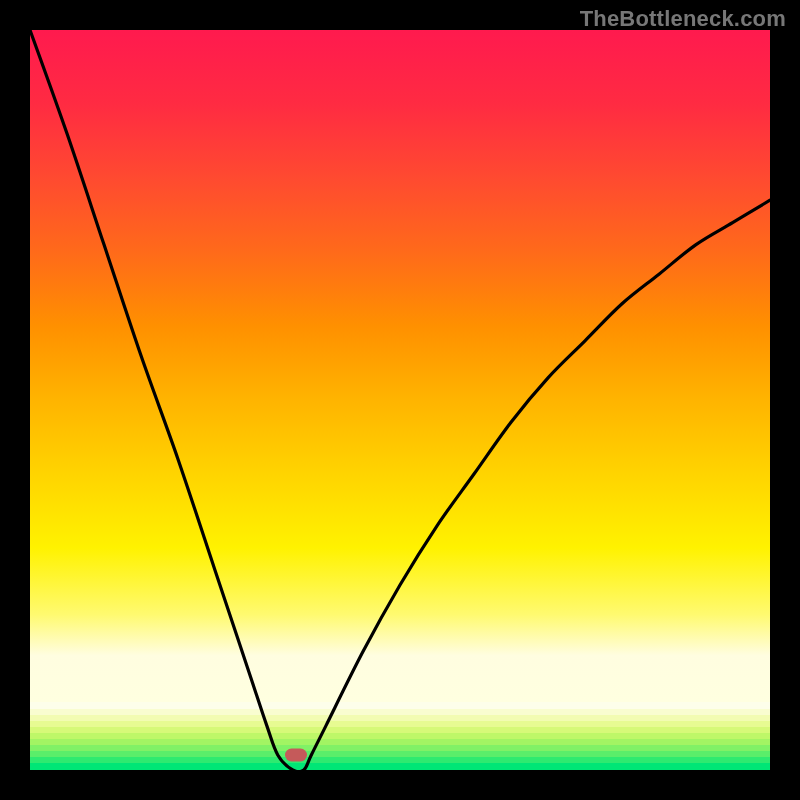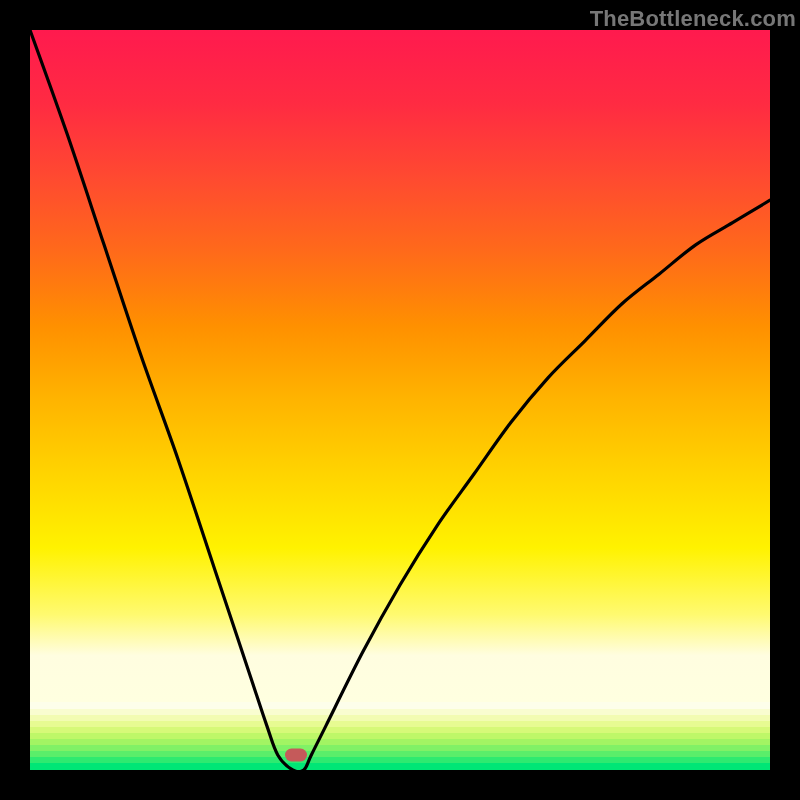--- a/index.html
+++ b/index.html
@@ -58,21 +58,21 @@
       #ff9000 60%,
       #ff6a1a 70%,
       #ff4a30 80%,
       #ff2b42 90%,
       #ff1a4e 100%
     );
   }
   .watermark {
     position: absolute;
     top: 6px;
-    right: 4px;
+    right: 14px;
     color: #777;
     font-size: 22px;
     font-weight: 600;
     letter-spacing: 0.2px;
     user-select: none;
   }
   svg.curve {
     position: absolute;
     left: 0;
     top: 0;

